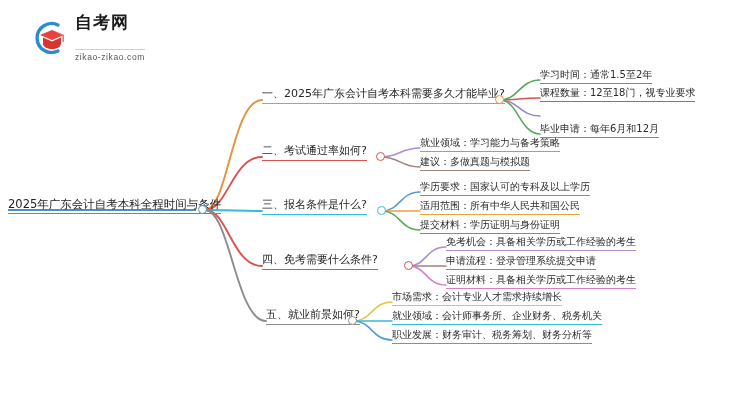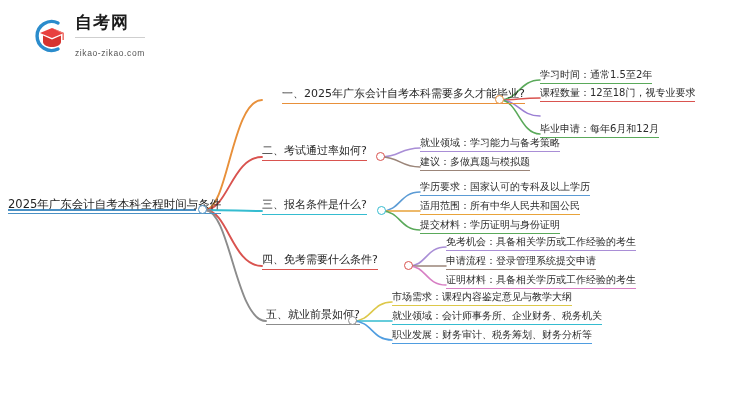--- a/index.html
+++ b/index.html
@@ -56,22 +56,22 @@
     letter-spacing: 1px;
     line-height: 19px;
     font-family: "DejaVu Sans", "Liberation Sans", sans-serif;
   }
   .logo-url {
     font-size: 8.5px;
     color: #555555;
     letter-spacing: 0.6px;
     line-height: 12px;
     border-top: 1px solid #cfcfcf;
-    padding-top: 9px;
-    margin-top: 5px;
+    padding-top: 1px;
+    margin-top: 17px;
   }
 
   
   .node {
     position: absolute;
     white-space: nowrap;
     font-family: "DejaVu Sans", "Liberation Sans", sans-serif;
     color: #2a2a2a;
     line-height: 14px;
   }
@@ -84,21 +84,21 @@
   .node-branch {
     font-size: 11px;
     color: #262626;
     padding-bottom: 2px;
   }
   .node-leaf {
     font-size: 10px;
     color: #2c2c2c;
     padding-bottom: 1px;
   }
-  .node-branch.u-orange  { border-bottom: 1.4px solid #e8903a; margin-left: 20px; }
+  .node-branch.u-orange  { border-bottom: 1.4px solid #e8903a; }
   .node-branch.u-red     { border-bottom: 1.4px solid #d9534f; }
   .node-branch.u-cyan    { border-bottom: 1.4px solid #35bcd0; }
   .node-branch.u-gray    { border-bottom: 1.4px solid #8c8c8c; }
 
   .node-leaf.u-green   { border-bottom: 1.2px solid #5aa95a; }
   .node-leaf.u-red     { border-bottom: 1.2px solid #d9534f; }
   .node-leaf.u-purple  { border-bottom: 1.2px solid #9b7fd4; }
   .node-leaf.u-violet  { border-bottom: 1.2px solid #a98ed6; }
   .node-leaf.u-brown   { border-bottom: 1.2px solid #9b8579; }
   .node-leaf.u-blue    { border-bottom: 1.2px solid #5b9bd5; }
@@ -194,17 +194,17 @@
   <div class="node node-leaf u-green" style="left:420px; top:218px;">提交材料：学历证明与身份证明</div>
 
   <div class="node node-branch u-red" style="left:262px; top:253px;">四、免考需要什么条件?</div>
   <div class="dot d-red" style="left:404px; top:261px;"></div>
   <div class="node node-leaf u-brown" style="left:446px; top:254px;">申请流程：登录管理系统提交申请</div>
   <div class="node node-leaf u-violet" style="left:446px; top:235px;">免考机会：具备相关学历或工作经验的考生</div>
   <div class="node node-leaf u-pink" style="left:446px; top:273px;">证明材料：具备相关学历或工作经验的考生</div>
 
   <div class="node node-branch u-gray" style="left:266px; top:308px;">五、就业前景如何?</div>
   <div class="dot d-gray" style="left:348px; top:316px;"></div>
-  <div class="node node-leaf u-yellow" style="left:392px; top:290px;">市场需求：课程内容鉴定意见与教学大纲</div>
+  <div class="node node-leaf u-yellow" style="left:392px; top:290px;">市场需求：会计专业人才需求持续增长</div>
   <div class="node node-leaf u-ltblue" style="left:392px; top:309px;">就业领域：会计师事务所、企业财务、税务机关</div>
   <div class="node node-leaf u-blue2" style="left:392px; top:328px;">职业发展：财务审计、税务筹划、财务分析等</div>
 
 </div>
 
 </body></html>

